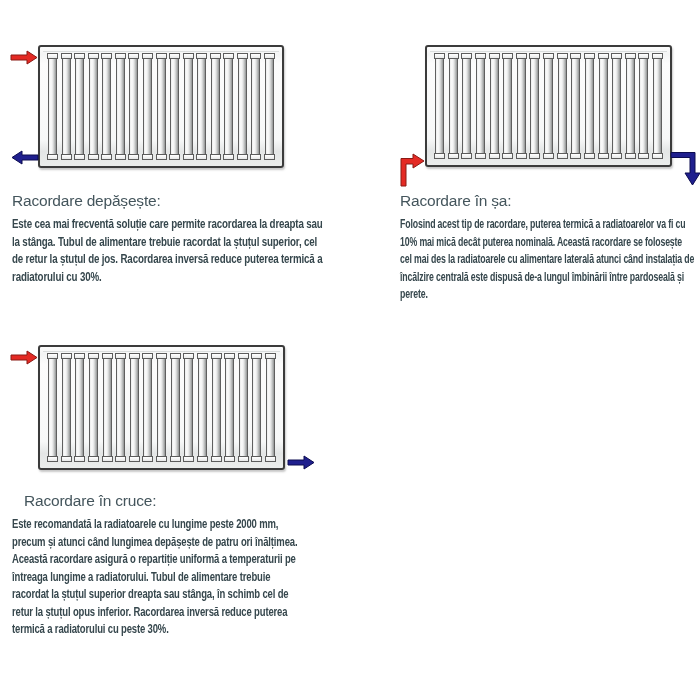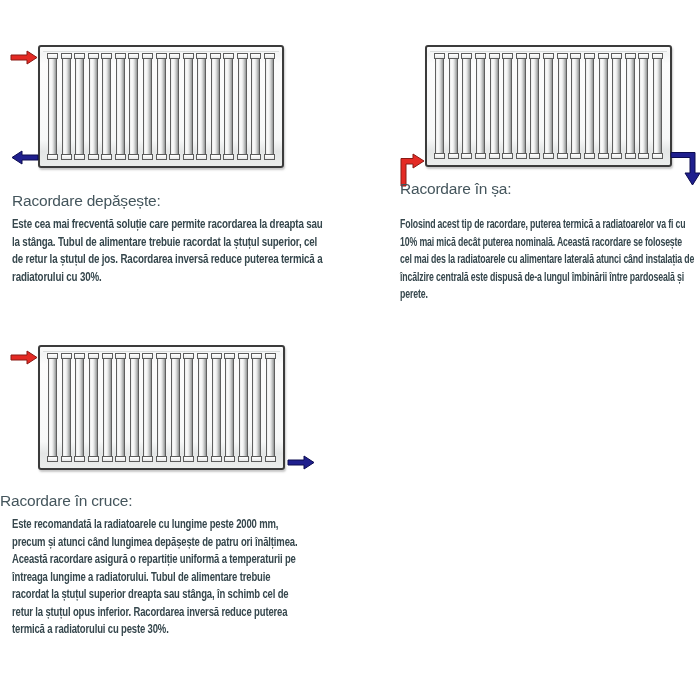--- a/index.html
+++ b/index.html
@@ -59,28 +59,28 @@
   .rad1{left:38px;top:45px;width:246px;height:123px;}
   .arr-s1{left:11px;top:50px;}
   .arr-r1{left:11px;top:150px;}
   .title1{left:12px;top:192px;}
   .body1{left:12px;top:216px;width:400px;transform:scaleX(0.78);}
 
   
   .rad2{left:425px;top:45px;width:247px;height:122px;}
   .arr-s2{left:398px;top:153px;}
   .arr-r2{left:671px;top:151px;}
-  .title2{left:400px;top:180px;}
+  .title2{left:400px;top:192px;}
   .body2{left:400px;top:216px;width:423px;transform:scaleX(0.70);}
 
   
   .rad3{left:38px;top:345px;width:247px;height:125px;}
   .arr-s3{left:11px;top:350px;}
   .arr-r3{left:288px;top:455px;}
-  .title3{left:0;top:492px;}
+  .title3{left:24px;top:492px;}
   .body3{left:12px;top:516px;width:385px;transform:scaleX(0.76);}
 </style>
 </head>
 <body>
 
 <section>
   <div class="radiator rad1">
     <div class="fins">
         <div class="fin">
           <div class="cap"></div>

